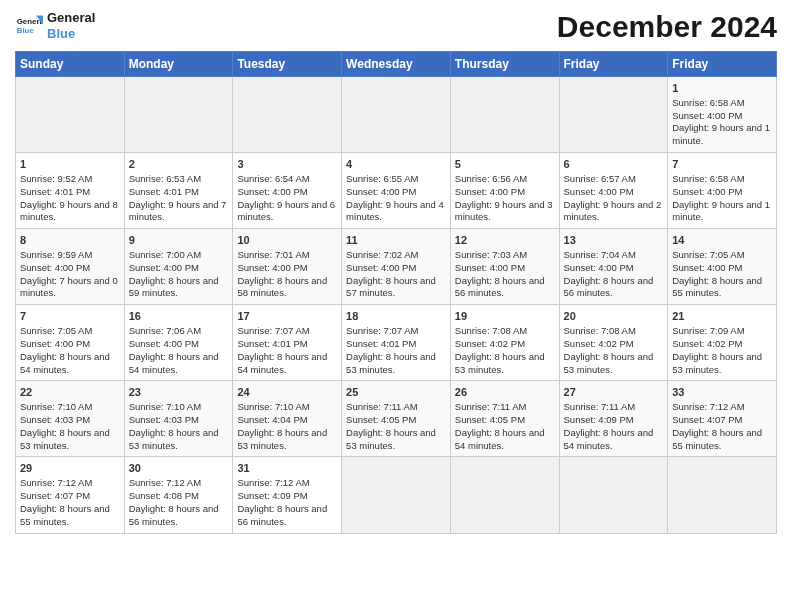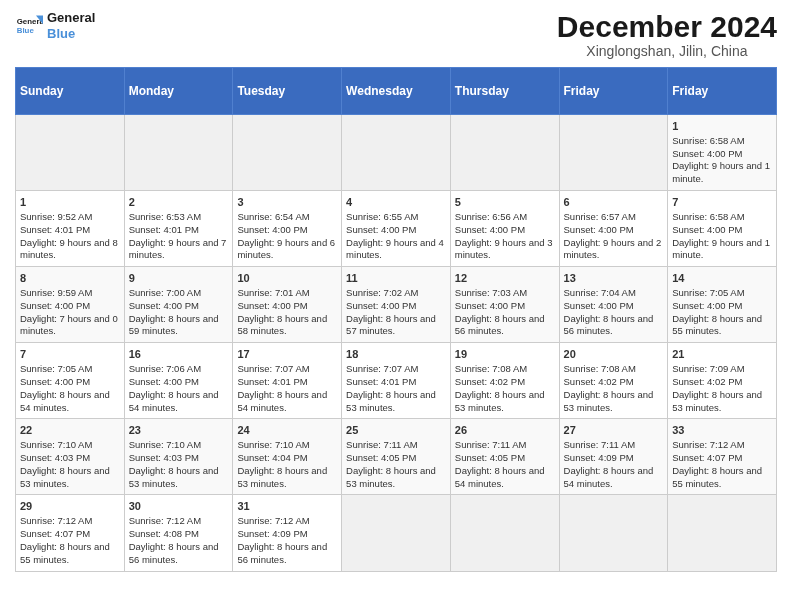--- a/index.html
+++ b/index.html
@@ -31,21 +31,21 @@
       font-weight: bold;
       color: #1a1a1a;
       line-height: 1.2;
     }
     .logo-text span { color: #4a90d9; }
     .logo-icon {
       width: 28px;
       height: 28px;
     }
     .title-block {
-      text-align: center;
+      text-align: left;
     }
     .main-title {
       font-size: 30px;
       font-weight: bold;
       color: #1a1a1a;
       line-height: 1.1;
     }
     .subtitle {
       font-size: 14px;
       color: #555;
@@ -53,21 +53,21 @@
     table {
       width: 100%;
       border-collapse: collapse;
       table-layout: fixed;
     }
     thead tr th {
       background-color: #3a6bbf;
       color: white;
       font-size: 12px;
       font-weight: bold;
-      padding: 16px 4px;
+      padding: 5px 4px;
       text-align: left;
       border: 1px solid #5080cf;
     }
     tbody tr td {
       font-size: 9.5px;
       color: #333;
       vertical-align: top;
       padding: 4px 4px;
       border: 1px solid #ccc;
       background: #fff;
@@ -102,21 +102,20 @@
       </svg>
       <div>
         <div class="logo-text">
           <div>General</div>
           <div><span>Blue</span></div>
         </div>
       </div>
     </div>
     <div class="title-block">
       <div class="main-title">December 2024</div>
-      <div class="subtitle">Xinglongshan, Jilin, China</div>
     </div>
   </div>
 
   <table>
     <thead>
       <tr>
         <th>Sunday</th>
         <th>Monday</th>
         <th>Tuesday</th>
         <th>Wednesday</th>

